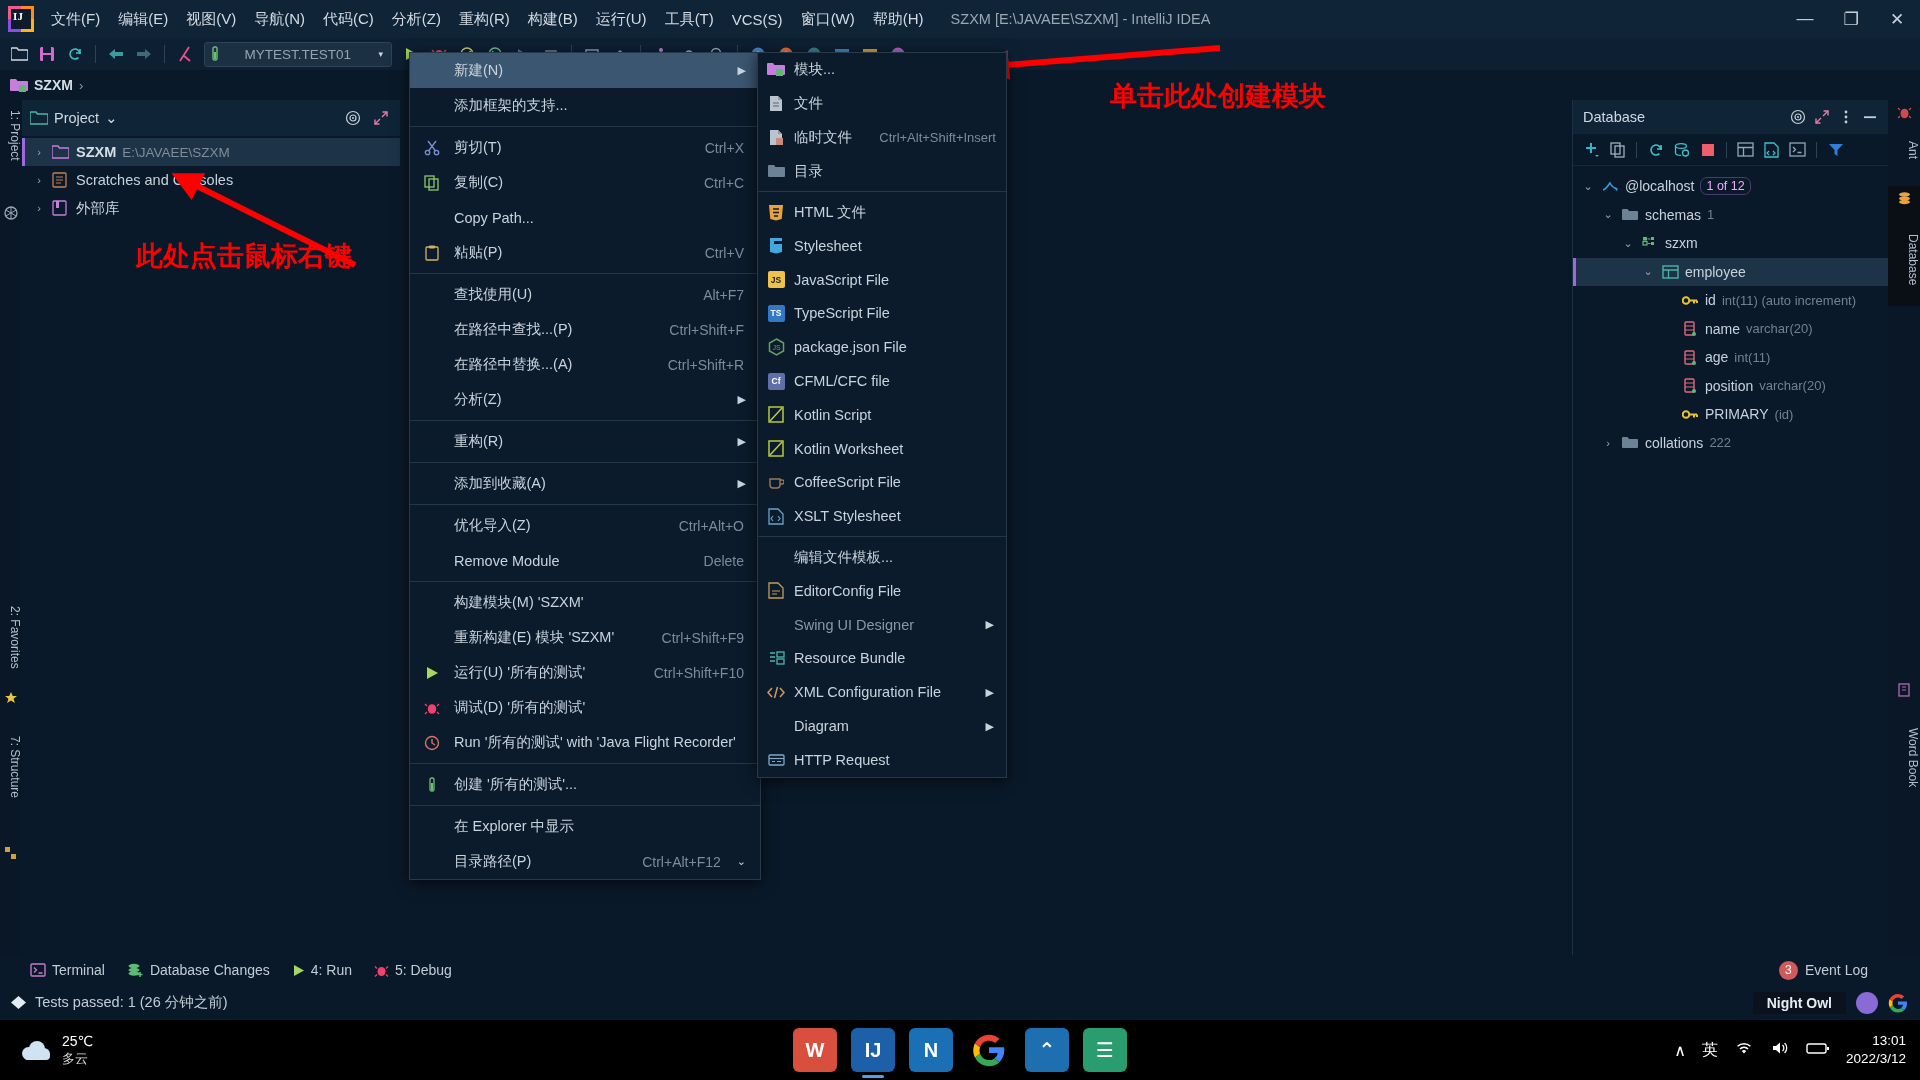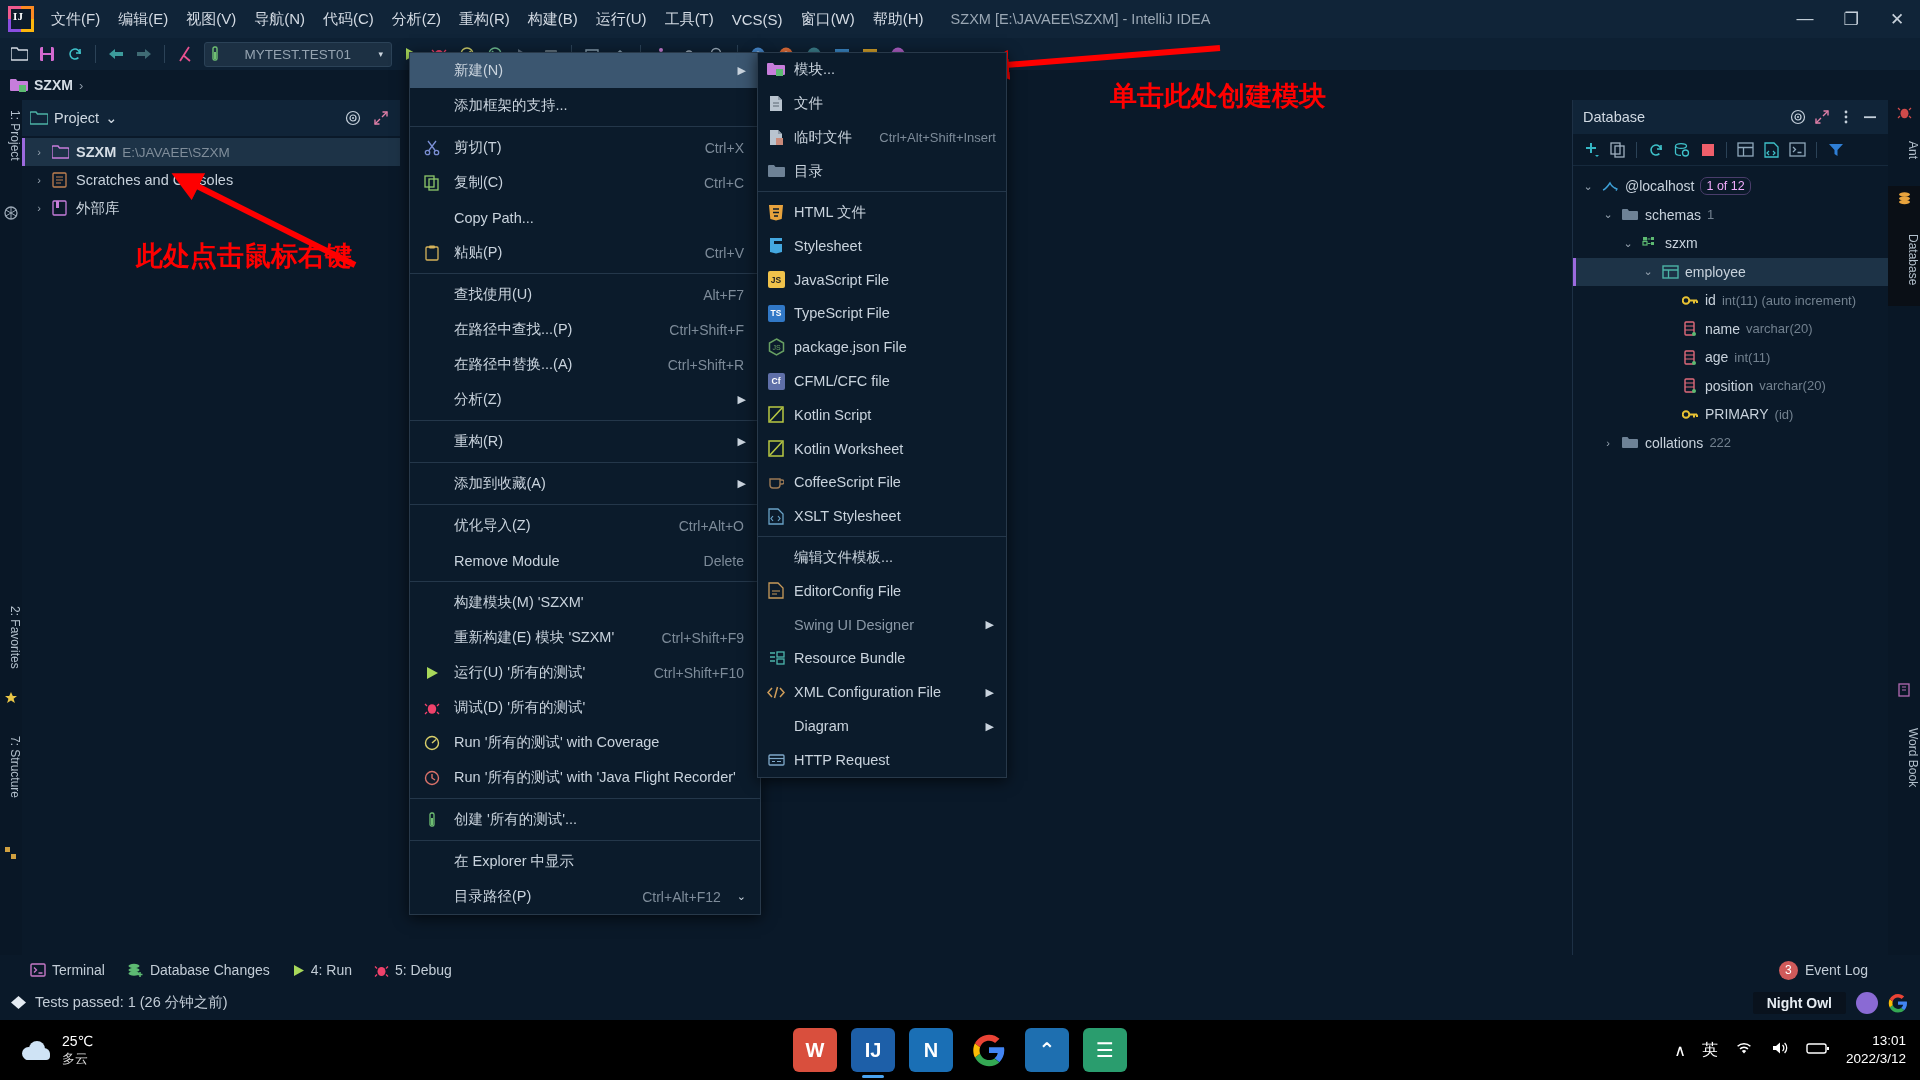--- a/index.html
+++ b/index.html
@@ -591,29 +591,20 @@
           <svg width="16" height="16" viewBox="0 0 16 16">
             <ellipse cx="8" cy="9" rx="4.2" ry="4.8" fill="#f0426b"></ellipse>
             <path d="M3 6l-2-2M13 6l2-2M3 12l-2 2M13 12l2 2" stroke="#f0426b" stroke-width="1.3"></path>
           </svg>
         </span>
         <span class="cm-label">调试(D) '所有的测试'</span>
       </div>
       <div class="cm-item">
         <span class="cm-ico">
           <svg width="16" height="16" viewBox="0 0 16 16">
-            <circle cx="8" cy="8" r="6.5" fill="none" stroke="#d9cf6a" stroke-width="1.4"></circle>
-            <path d="M8 8l4-3.5" stroke="#d9cf6a" stroke-width="1.4"></path>
-          </svg>
-        </span>
-        <span class="cm-label">Run '所有的测试' with Coverage</span>
-      </div>
-      <div class="cm-item">
-        <span class="cm-ico">
-          <svg width="16" height="16" viewBox="0 0 16 16">
             <circle cx="8" cy="8" r="6.5" fill="none" stroke="#d9726a" stroke-width="1.4"></circle>
             <path d="M8 4v4l3 2" stroke="#d9726a" stroke-width="1.4" fill="none"></path>
           </svg>
         </span>
         <span class="cm-label">Run '所有的测试' with 'Java Flight Recorder'</span>
       </div>
       <div class="cm-sep"></div>
       <div class="cm-item">
         <span class="cm-ico">
           <svg width="12" height="16" viewBox="0 0 12 16">

